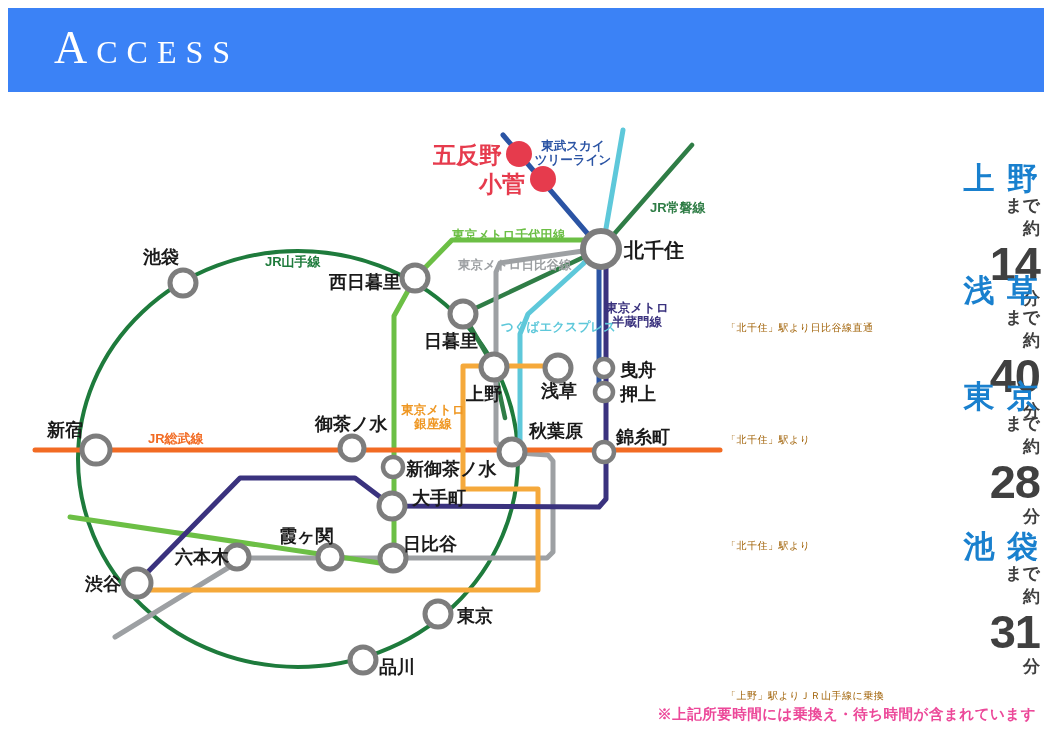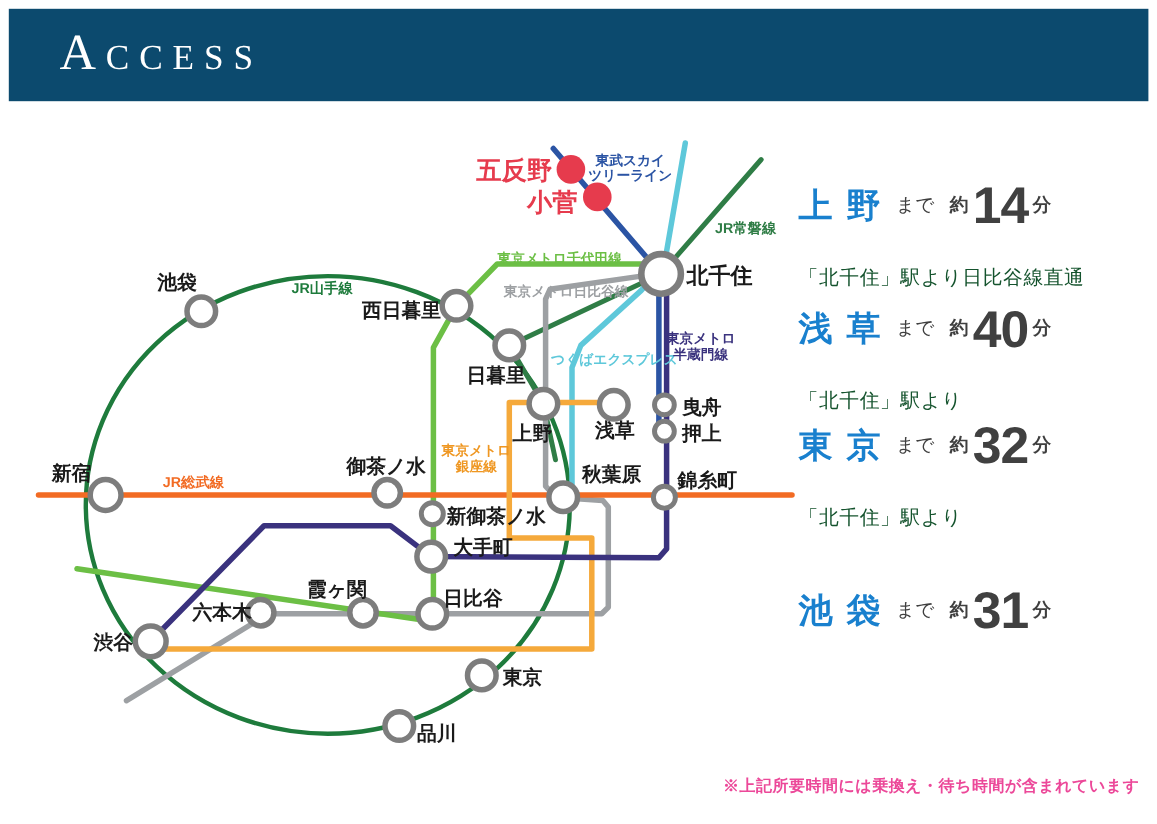--- a/index.html
+++ b/index.html
@@ -20,39 +20,39 @@
   }
   .header-subtitle{
     position:absolute;right:36px;bottom:15px;
     color:#ffffff;font-size:17px;font-weight:bold;letter-spacing:1px;
   }
   
   svg.map{position:absolute;left:0;top:0;}
   svg text{font-family:"Liberation Sans",sans-serif;font-weight:bold;}
   
   .route{position:absolute;left:726px;width:314px;}
-  .route-head{display:flex;align-items:center;white-space:nowrap;}
+  .route-head{display:flex;align-items:flex-end;white-space:nowrap;flex-direction:column;}
   .route-station{
     font-size:31px;font-weight:bold;color:#1980ce;
     letter-spacing:2px;line-height:1;
   }
-  .route-made{font-size:17px;font-weight:normal;color:#3f3f3f;margin-left:12px;}
+  .route-made{font-size:17px;font-weight:bold;color:#3f3f3f;margin-left:12px;}
   .route-approx{font-size:17px;font-weight:bold;color:#3f3f3f;margin-left:14px;}
   .route-min{font-size:47px;font-weight:bold;color:#404040;line-height:1;margin-left:4px;letter-spacing:-1px;}
   .route-unit{font-size:17px;font-weight:bold;color:#3f3f3f;margin-left:4px;}
-  .route-desc{margin-top:29px;font-size:18px;color:#14532d;line-height:1.45;letter-spacing:0.5px;}
+  .route-desc{margin-top:11px;font-size:10px;color:#a16207;line-height:1.45;letter-spacing:0.5px;}
   .footnote{
     position:absolute;right:16px;top:705px;
     font-size:14.5px;font-weight:bold;color:#ec4899;letter-spacing:0.5px;
   }
 </style>
 </head>
 <body>
 
-<div class="header-bar" style="background: #0c4a6e;">
+<div class="header-bar" style="background: #3b82f6;">
   <div class="header-title">Access</div>
 </div>
 
 <svg class="map" width="1052" height="749" viewBox="0 0 1052 749" xmlns="http://www.w3.org/2000/svg">
     <ellipse fill="none" stroke="#1e7b3c" stroke-width="4" stroke-linejoin="round" stroke-linecap="round" cx="298" cy="459" rx="220" ry="208"></ellipse>
     <path fill="none" stroke="#2f7d46" stroke-width="4.5" stroke-linejoin="round" stroke-linecap="round" d="M 692 145 L 601 249 L 463 314 L 494 367 L 505 418"></path>
     <path fill="none" stroke="#9da0a3" stroke-width="5" stroke-linejoin="round" stroke-linecap="round" d="M 583 251 L 500 263 L 496 272 L 496 442 L 505 452 L 548 455 L 553 461 L 553 552 L 547 558 L 244 558 L 115 637"></path>
     <path fill="none" stroke="#6cbf45" stroke-width="5" stroke-linejoin="round" stroke-linecap="round" d="M 583 240 L 452 240 L 415 278 L 394 316 L 394 550 Q 394 562 380 563 L 70 517"></path>
     <path fill="none" stroke="#5ec8da" stroke-width="5" stroke-linejoin="round" stroke-linecap="round" d="M 623 130 L 604 240 L 583 264 L 528 314 L 520 334 L 520 442"></path>
     <path fill="none" stroke="#f26b23" stroke-width="5" stroke-linejoin="round" stroke-linecap="round" d="M 35 450 L 720 450"></path>
@@ -142,33 +142,34 @@
   <div class="route-desc">
     <div>「北千住」駅より</div>
   </div>
 </div>
 
 <div class="route" style="top:381px">
   <div class="route-head">
     <span class="route-station">東 京</span>
     <span class="route-made">まで</span>
     <span class="route-approx">約</span>
-    <span class="route-min">32</span>
+    <span class="route-min">28</span>
     <span class="route-unit">分</span>
   </div>
   <div class="route-desc">
     <div>「北千住」駅より</div>
   </div>
 </div>
 
 <div class="route" style="top:531px">
   <div class="route-head">
     <span class="route-station">池 袋</span>
     <span class="route-made">まで</span>
     <span class="route-approx">約</span>
     <span class="route-min">31</span>
     <span class="route-unit">分</span>
   </div>
   <div class="route-desc">
+    <div>「上野」駅よりＪＲ山手線に乗換</div>
   </div>
 </div>
 
 <div class="footnote">※上記所要時間には乗換え・待ち時間が含まれています</div>
 
 </body></html>

